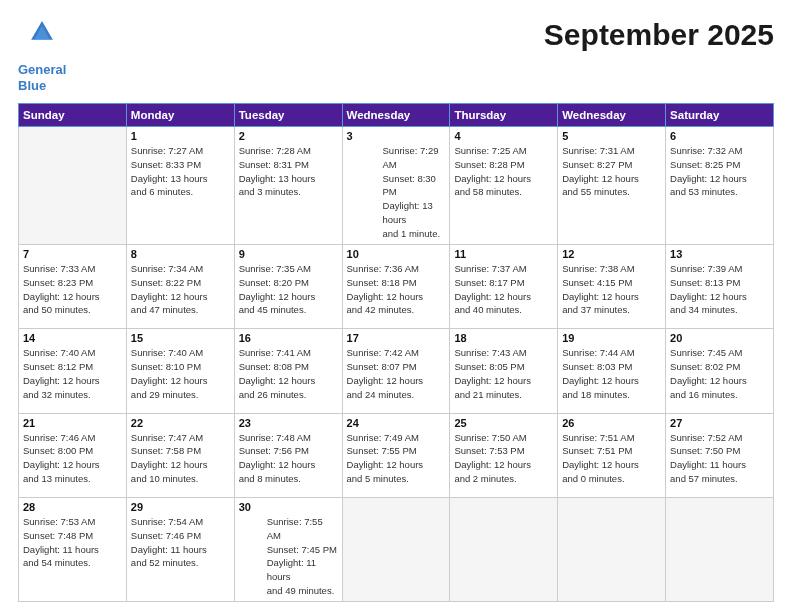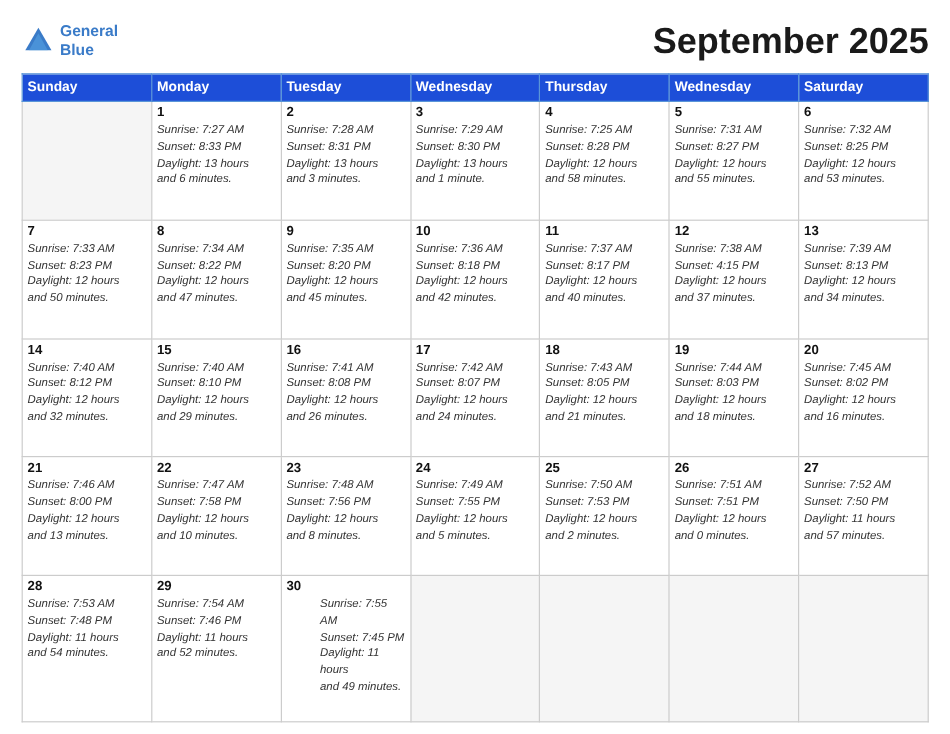--- a/index.html
+++ b/index.html
@@ -19,21 +19,22 @@
     }
     .header {
       display: flex;
       align-items: flex-start;
       justify-content: space-between;
       margin-bottom: 10px;
     }
     .logo {
       display: flex;
       align-items: center;
-      gap: 4px;
+      gap: 16px;
+      flex-direction: column;
     }
     .logo-text {
       font-size: 13px;
       font-weight: bold;
       color: #1a1a1a;
       line-height: 1.2;
     }
     .logo-text span {
       color: #3a7bc8;
     }
@@ -55,21 +56,21 @@
       color: #444;
     }
     .calendar {
       flex: 1;
       border: 1px solid #ccc;
       border-collapse: collapse;
       width: 100%;
       table-layout: fixed;
     }
     .calendar th {
-      background: #1d4ed8;
+      background: #4c1d95;
       color: #fff;
       font-size: 11.5px;
       font-weight: bold;
       padding: 5px 4px;
       text-align: left;
       border: 1px solid #5a95d8;
     }
     .calendar td {
       vertical-align: top;
       border: 1px solid #ccc;
@@ -85,21 +86,20 @@
     .day-num {
       font-size: 11px;
       font-weight: bold;
       color: #111;
       display: block;
       margin-bottom: 2px;
     }
     .day-info {
       line-height: 1.45;
       color: #333;
-      font-style: italic;
     }
     .last-row td {
       height: 72px;
     }
   </style>
 </head>
 <body>
 
 <div class="page">
   <div class="header">
@@ -142,21 +142,21 @@
           </td>
           <td>
             <span class="day-num">2</span>
             <div class="day-info" style="white-space: pre-line;">Sunrise: 7:28 AM
 Sunset: 8:31 PM
 Daylight: 13 hours
 and 3 minutes.</div>
           </td>
           <td>
             <span class="day-num">3</span>
-            <div class="day-info" style="white-space: pre-line;">Sunrise: 7:29 AM
+            <div class="day-info" style="white-space: pre-line; margin-left: 36px;">Sunrise: 7:29 AM
 Sunset: 8:30 PM
 Daylight: 13 hours
 and 1 minute.</div>
           </td>
           <td>
             <span class="day-num">4</span>
             <div class="day-info" style="white-space: pre-line;">Sunrise: 7:25 AM
 Sunset: 8:28 PM
 Daylight: 12 hours
 and 58 minutes.</div>

